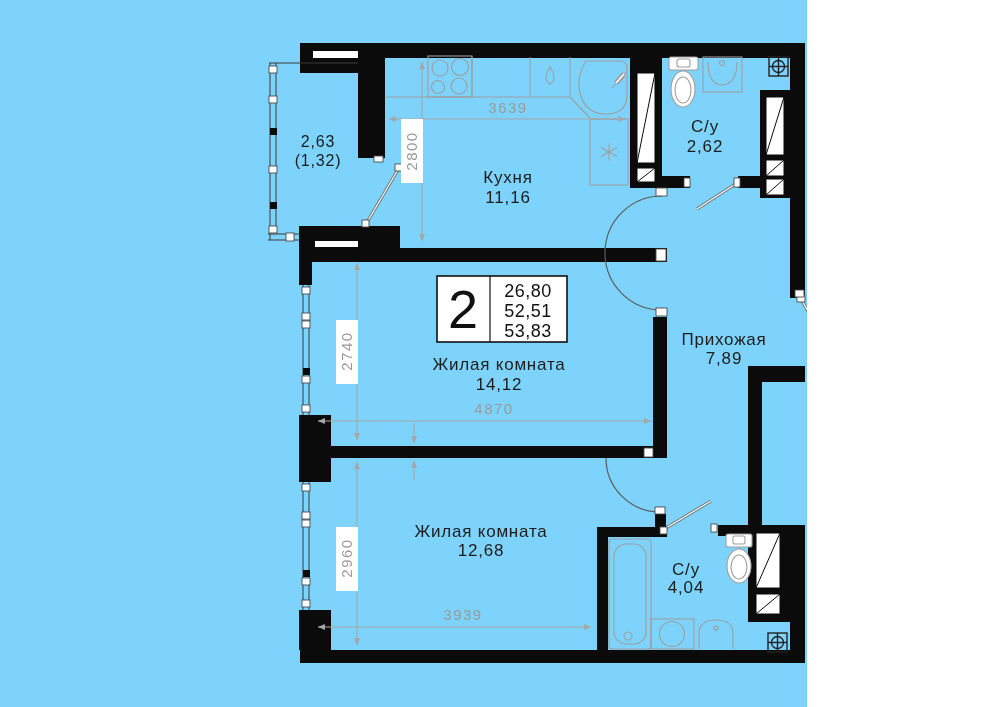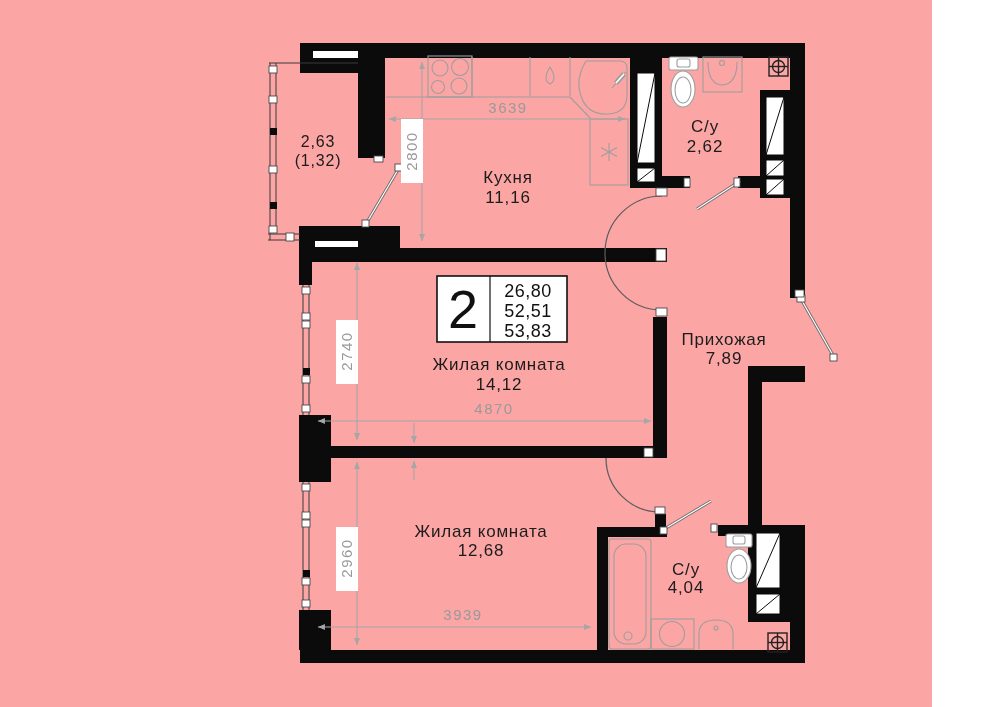--- a/index.html
+++ b/index.html
@@ -1,16 +1,16 @@
 <!DOCTYPE html>
 <html><head>
 <meta charset="utf-8">
 <style>
   html,body{margin:0;padding:0;background:#fff;}
-  .stage{position:relative;width:932px;height:707px;background:#fca5a5;overflow:hidden;
+  .stage{position:relative;width:807px;height:707px;background:#7dd3fc;overflow:hidden;
          font-family:"Liberation Sans", sans-serif;}
   svg{position:absolute;left:0;top:0;}
   text{font-family:"Liberation Sans", sans-serif;}
   .room-name{font-size:17px;fill:#1c1c1c;letter-spacing:.8px;}
   .room-area{font-size:17px;fill:#1c1c1c;letter-spacing:.8px;}
   .balc-lab{font-size:16px;fill:#1c1c1c;letter-spacing:.8px;}
   .dim-text{font-size:15px;fill:#9a9a9a;letter-spacing:1.5px;}
   .badge-num{font-size:18px;fill:#111;letter-spacing:.5px;}
   .badge-big{font-size:54px;fill:#111;font-weight:500;}
   .wall{fill:#0b0b0b;stroke:none;}

